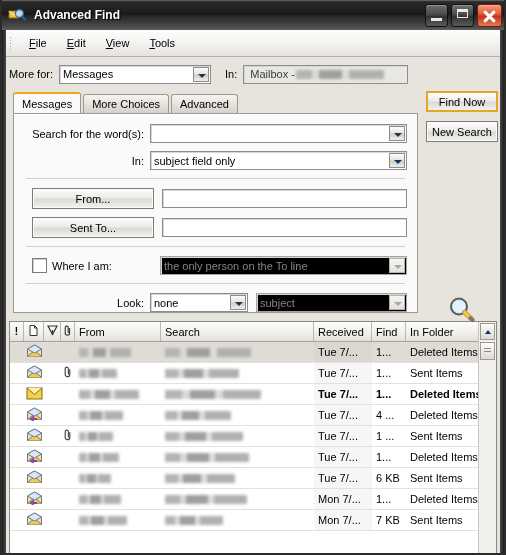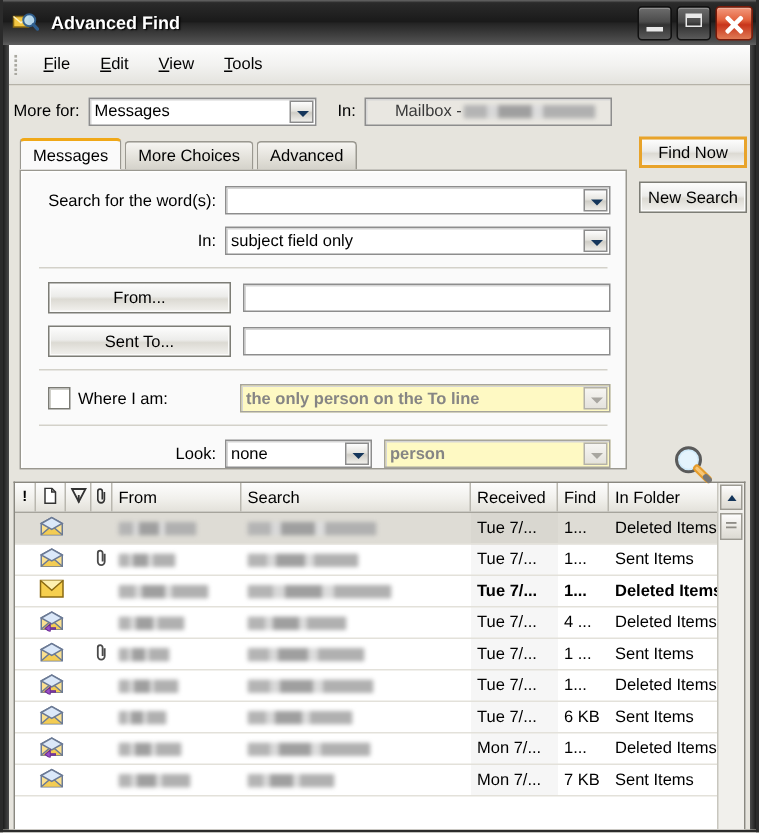--- a/index.html
+++ b/index.html
@@ -127,29 +127,29 @@
     background: linear-gradient(to bottom,#fdfdfd,#e6e5e0 45%,#cfcdc6 55%,#f0efeb);
     border: 1px solid #8c8c8c;
     box-sizing: border-box;
     position: relative;
   }
   .combo .cbtn::after {
     content: ""; position: absolute; left: 4px; top: 6px;
     border-left: 4px solid transparent; border-right: 4px solid transparent;
     border-top: 4px solid #15365b;
   }
-  .combo.disabled { background: #fef9c3; color: #868584; border-color: #a6a49c; font-weight: bold; }
+  .combo.disabled { background: #000000; color: #868584; border-color: #a6a49c; }
   .combo.disabled .cbtn { background: linear-gradient(to bottom,#f6f5f2,#e4e2dc); border-color: #b4b2aa; }
   .combo.disabled .cbtn::after { border-top-color: #a8a6a0; }
 
   .field {
     height: 19px; box-sizing: border-box;
     background: #fff; border: 1px solid #8d8d8d;
     box-shadow: inset 1px 1px 0 #d6d6d6;
-    font-size: 11px; padding-left: 19px; line-height: 17px;
+    font-size: 11px; padding-left: 6px; line-height: 17px;
     overflow: hidden; white-space: nowrap;
   }
   .field.ro { background: #e9e7e1; color: #3a3a3a; }
 
   .btn {
     height: 21px; box-sizing: border-box;
     background: linear-gradient(to bottom,#fdfdfd 0%,#ececea 45%,#dcdad3 55%,#f3f2ef 100%);
     border: 1px solid #7d7d76;
     box-shadow: inset 0 0 0 1px #fbfbfa;
     font-size: 11px; color: #000;
@@ -418,21 +418,21 @@
 
       <div class="sep"></div>
 
       <div class="frow">
         <div class="rl">Look:</div>
         <div class="combo" style="width:98px;margin-right:8px">
           <span class="cval">none</span>
           <span class="cbtn"></span>
         </div>
         <div class="combo disabled" style="flex:1">
-          <span class="cval">person</span>
+          <span class="cval">subject</span>
           <span class="cbtn"></span>
         </div>
       </div>
 
     </div>
 
     <div class="sidebtns">
       <div class="btn focus">
           <span>Find Now</span>
         </div>

